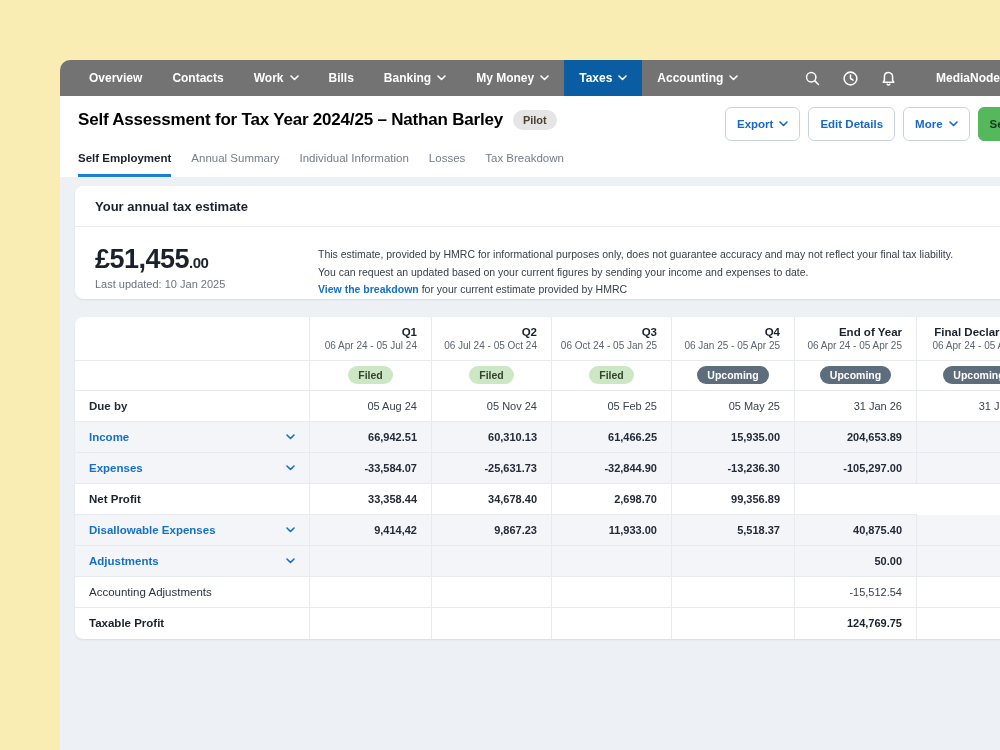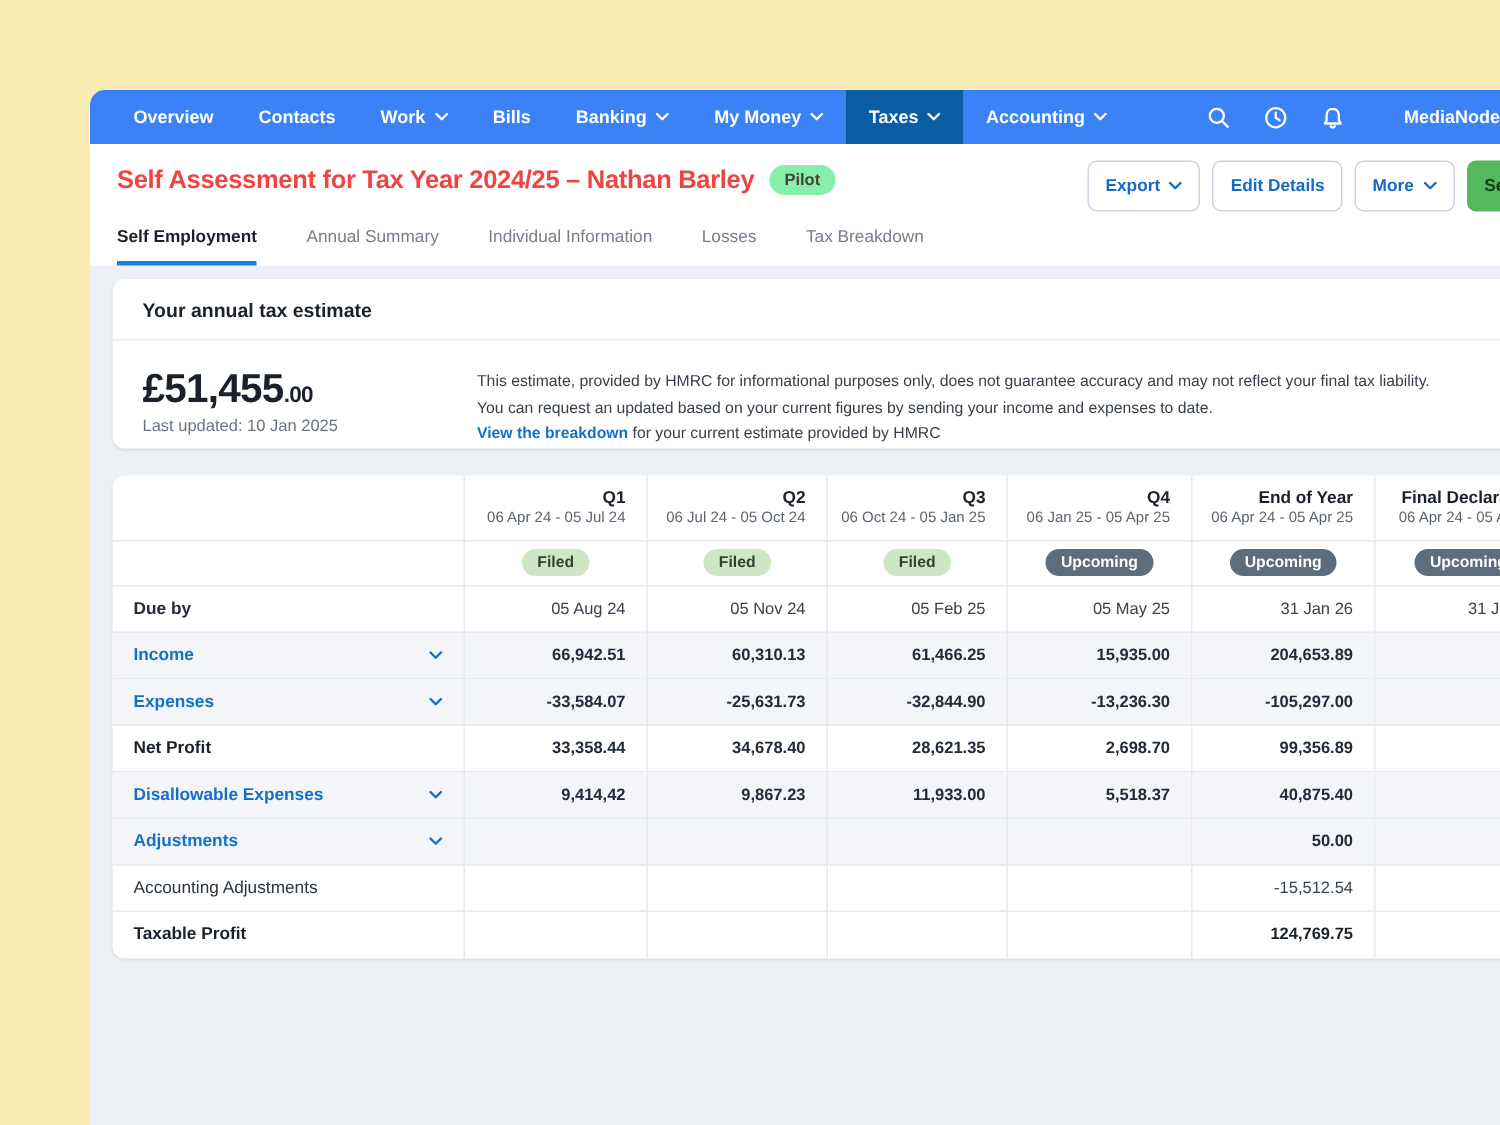--- a/index.html
+++ b/index.html
@@ -11,52 +11,52 @@
   }
   .window {
     position:absolute; left:60px; top:60px; right:0; bottom:0;
     background:#edf1f5;
     border-radius:10px 0 0 0;
     overflow:hidden;
     display:flex; flex-direction:column;
   }
   
   .nav {
-    height:36px; background:#3b82f6; display:flex; align-items:stretch;
+    height:36px; background:#737373; display:flex; align-items:stretch;
     padding-left:14px; flex:0 0 auto; color:#fff;
   }
   .nav-item {
     display:flex; align-items:center; gap:6px; padding:0 15px;
     font-size:12px; font-weight:bold; color:#fff; cursor:pointer; white-space:nowrap;
   }
   .nav-item.active { background:#0a5da3; }
   .nav-right { margin-left:auto; display:flex; align-items:center; gap:21px; padding-right:0; }
   .nav-icon { width:17px; height:17px; display:block; }
   .brand { font-size:12px; font-weight:bold; white-space:nowrap; margin-left:18px; }
   .chev { width:9px; height:6px; display:block; }
   
   .pagehead {
     background:#fff; height:48px; position:relative; flex:0 0 auto;
     display:flex; align-items:center; padding-left:18px;
   }
-  .page-title { font-size:17px; font-weight:bold; color:#ef4444; letter-spacing:-0.2px; white-space:nowrap; }
+  .page-title { font-size:17px; font-weight:bold; color:#000000; letter-spacing:-0.2px; white-space:nowrap; }
   .pilot-badge {
-    margin-left:10px; background:#86efac; color:#4a4130; font-size:11px; font-weight:bold;
+    margin-left:10px; background:#e5e5e5; color:#4a4130; font-size:11px; font-weight:bold;
     padding:4px 10px; border-radius:12px; white-space:nowrap;
   }
   .head-buttons { position:absolute; left:665px; top:11px; display:flex; gap:8px; }
   .btn {
     display:flex; align-items:center; gap:6px; height:26px; padding:16px 11px;
     border:1px solid #c9d4e0; border-radius:6px; background:#fff;
     font-size:11.5px; font-weight:bold; color:#1569c7; cursor:pointer; white-space:nowrap;
   }
   .btn.primary { background:#56b85c; border-color:#56b85c; color:#143a1d; }
   
   .tabs {
-    background:#fff; height:33px; display:flex; gap:33px; padding-left:18px;
+    background:#fff; height:33px; display:flex; gap:20px; padding-left:18px;
     flex:0 0 auto; align-items:flex-end;
   }
   .tab {
     font-size:11.5px; color:#757e8a; padding-bottom:10px; cursor:pointer; white-space:nowrap;
     border-bottom:3px solid transparent;
   }
   .tab.active { color:#1a212c; font-weight:bold; border-bottom-color:#1b7fd6; }
   
   .content { flex:1; padding:9px 12px 0 15px; overflow:hidden; }
   .card {
@@ -344,23 +344,20 @@
           <div class="cell body label-cell">
             <span class="lbl-bold">Net Profit</span>
           </div>
           <div class="cell body">
             <span class="val-money">33,358.44</span>
           </div>
           <div class="cell body">
             <span class="val-money">34,678.40</span>
           </div>
           <div class="cell body">
-            <span class="val-money">28,621.35</span>
-          </div>
-          <div class="cell body">
             <span class="val-money">2,698.70</span>
           </div>
           <div class="cell body">
             <span class="val-money">99,356.89</span>
           </div>
           <div class="cell body"></div>
         </div>
         <div class="trow">
           <div class="cell body label-cell tinted">
             <span class="lbl-link">Disallowable Expenses</span>

